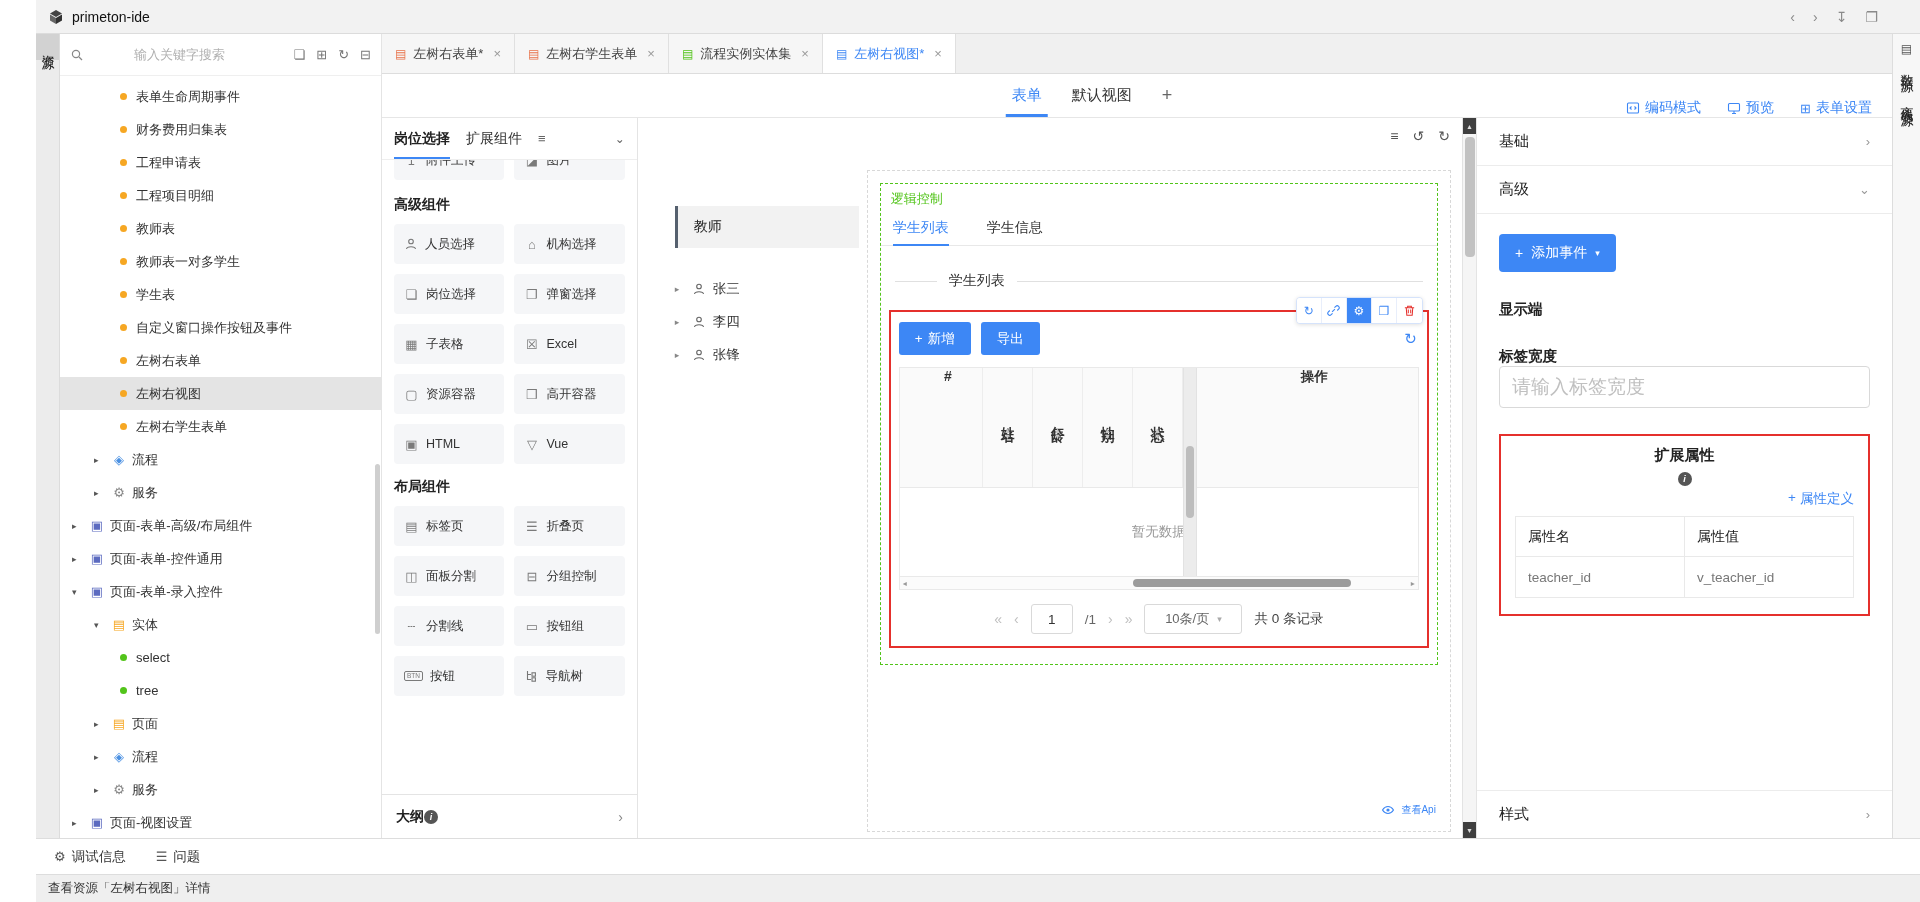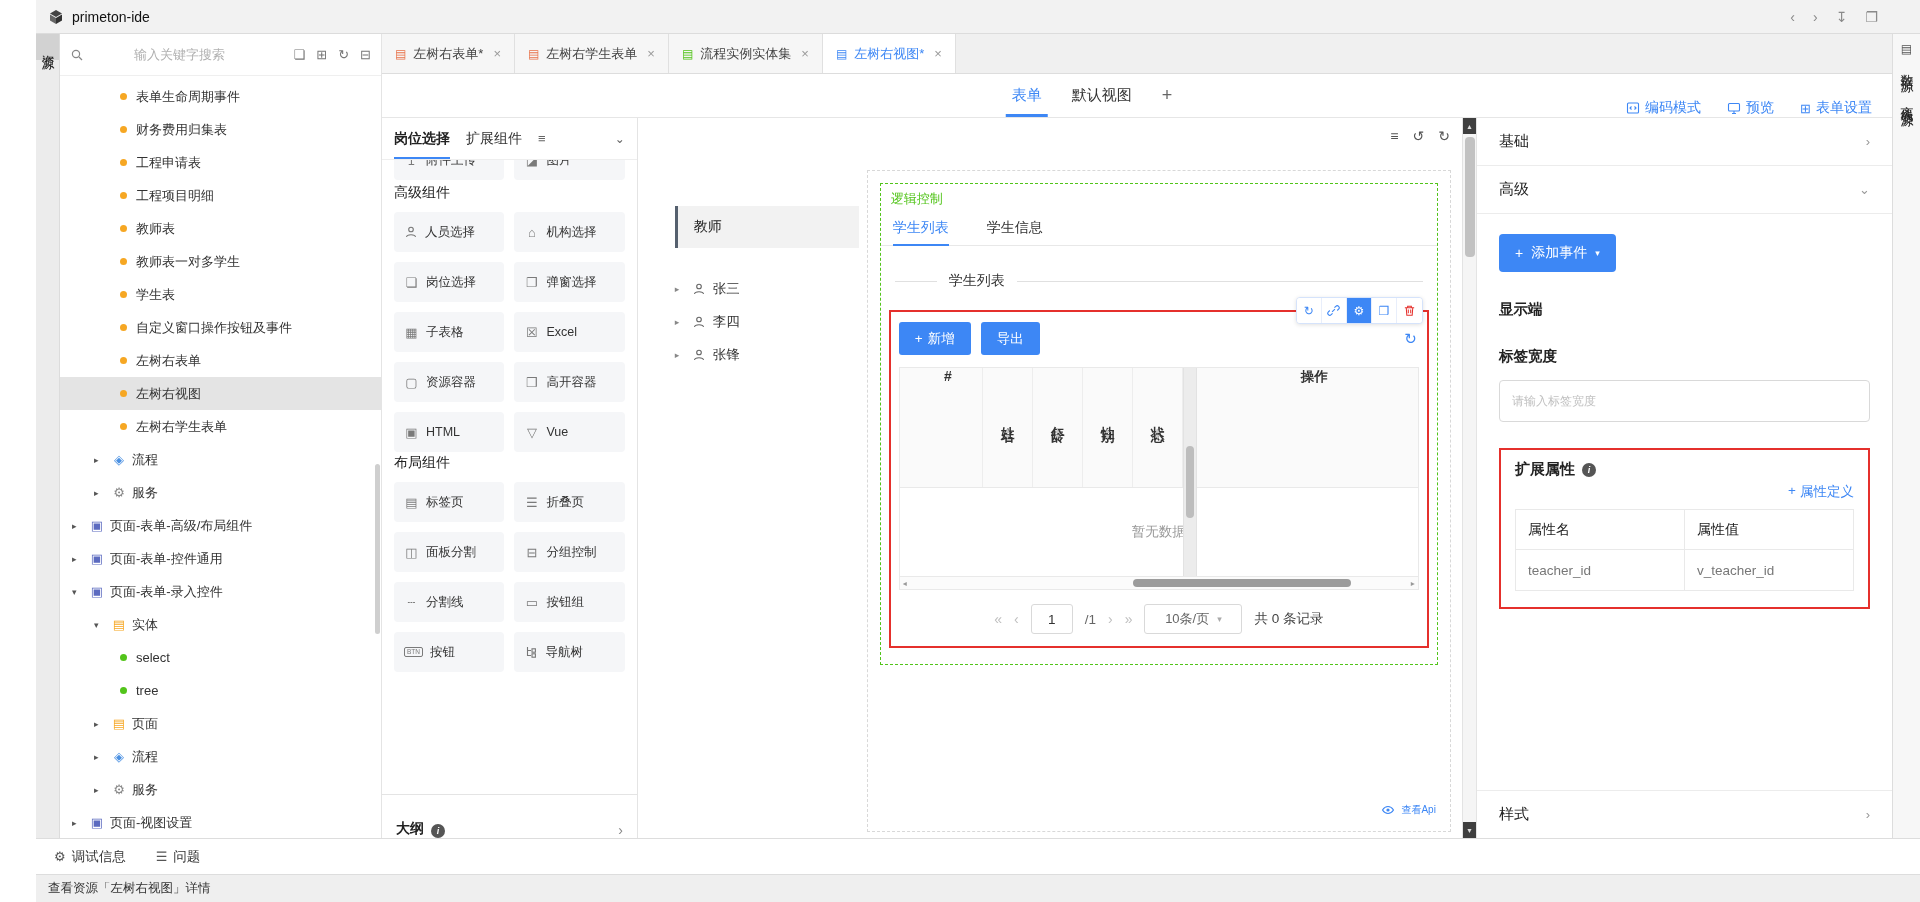--- a/index.html
+++ b/index.html
@@ -70,22 +70,22 @@
   .pal-tab.active::after{content:"";position:absolute;left:0;right:0;bottom:0;height:2px;background:var(--blue);}
   .pal-menu{color:#666;font-size:13px;cursor:pointer;}
   .pal-collapse{margin-left:auto;color:#666;font-size:12px;cursor:pointer;}
   .pal-cropped{height:22px;overflow:hidden;margin:0 12px;flex:0 0 auto;}
   .pal-cropped .pal-grid{margin:-20px 0 0;}
   .pal-grid{display:grid;grid-template-columns:1fr 1fr;gap:10px;margin:0 12px;flex:0 0 auto;}
   .pal-item{height:40px;background:#f5f6f8;border-radius:4px;display:flex;align-items:center;gap:7px;padding:0 10px;font-size:12.5px;color:#333;cursor:grab;}
   .pal-ico{width:15px;text-align:center;color:#7a7a7a;font-size:13px;flex:0 0 auto;}
   .pal-svg{width:14px;height:14px;flex:0 0 auto;}
   .btnchip{width:auto;font-size:6.5px;border:1px solid #7a7a7a;border-radius:2px;padding:1px 2px;line-height:1;color:#7a7a7a;}
-  .pal-title{font-size:14px;font-weight:normal;color:#222;margin:2px 12px 10px;flex:0 0 auto;}
-  .outline-row{margin-top:auto;border-top:1px solid var(--border);height:44px;display:flex;align-items:flex-end;gap:7px;padding:0 14px;font-size:14px;font-weight:bold;color:#222;flex:0 0 auto;}
+  .pal-title{font-size:14px;font-weight:bold;color:#222;margin:14px 12px 10px;flex:0 0 auto;}
+  .outline-row{margin-top:auto;border-top:1px solid var(--border);height:44px;display:flex;align-items:center;gap:0;padding:0 14px;font-size:14px;font-weight:bold;color:#222;flex:0 0 auto;}
   .outline-row .chev{margin-left:auto;color:#888;font-weight:normal;cursor:pointer;}
   .info-dot{width:14px;height:14px;border-radius:50%;background:#555;color:#fff;font-size:9px;display:inline-flex;align-items:center;justify-content:center;font-weight:bold;font-style:italic;flex:0 0 auto;}
 
   
   .canvas{width:844px;position:relative;background:#fff;min-height:0;}
   .canvas-icons{position:absolute;top:10px;right:12px;display:flex;gap:14px;color:#555;font-size:14px;}
   .canvas-icons span{cursor:pointer;}
   .teacher-panel{position:absolute;left:37px;top:88px;width:184px;}
   .tp-header{height:42px;background:#f2f2f2;display:flex;align-items:center;padding-left:16px;font-size:14px;color:#222;border-left:3px solid #55606e;cursor:pointer;}
   .tp-items{margin-top:24px;}
@@ -139,24 +139,24 @@
   
   .props{width:426px;border-left:1px solid var(--border);display:flex;flex-direction:column;background:#fff;}
   .prop-sec{height:48px;display:flex;align-items:center;padding:0 22px;font-size:15px;color:#222;border-bottom:1px solid #ececec;cursor:pointer;flex:0 0 auto;}
   .prop-sec .chev{margin-left:auto;color:#999;font-size:13px;}
   .prop-body{padding:20px 22px 0;flex:1;min-height:0;}
   .add-event-btn{display:inline-flex;align-items:center;gap:8px;background:var(--blue);color:#fff;height:38px;padding:0 16px;border:none;border-radius:4px;font-size:14px;cursor:pointer;font-family:inherit;}
   .add-event-btn .car{font-size:9px;}
   .plabel{margin-top:28px;font-size:14.5px;font-weight:bold;color:#222;}
   .display-btns{margin-top:14px;display:flex;gap:3px;}
   .disp-btn{display:flex;align-items:center;gap:6px;background:var(--blue);color:#fff;height:38px;padding:0 14px;border:none;border-radius:4px;font-size:14px;cursor:pointer;font-family:inherit;}
-  .lw-input{margin-top:14px;width:100%;height:42px;border:1px solid #d9d9d9;border-radius:4px;padding:0 12px;font-size:12px;color:#333;outline:none;font-family:inherit;}
+  .lw-input{width:100%;height:42px;border:1px solid #d9d9d9;border-radius:4px;padding:0 12px;font-size:19px;color:#333;outline:none;font-family:inherit;}
   .lw-input::placeholder{color:#c0c0c0;}
   .ext-box{margin-top:26px;border:2px solid var(--red);padding:10px 14px 16px;}
-  .ext-title{display:flex;align-items:center;gap:7px;font-size:15px;font-weight:bold;color:#222;}
+  .ext-title{display:flex;align-items:center;gap:7px;font-size:15px;font-weight:bold;color:#222;flex-direction:column;}
   .ext-add{display:flex;justify-content:flex-end;margin-top:4px;color:var(--blue);font-size:13.5px;cursor:pointer;gap:4px;}
   .ext-table{margin-top:8px;border:1px solid #e9e9e9;}
   .ext-tr{display:flex;height:40px;align-items:stretch;border-bottom:1px solid #e9e9e9;}
   .ext-tr:last-child{border-bottom:none;}
   .ext-td{flex:1;padding-left:12px;font-size:13.5px;color:#777;border-right:1px solid #e9e9e9;display:flex;align-items:center;}
   .ext-td:last-child{border-right:none;}
   .ext-tr.head .ext-td{color:#222;font-size:14px;}
   .prop-style{margin-top:auto;border-top:1px solid #ececec;border-bottom:none;}
 
   

